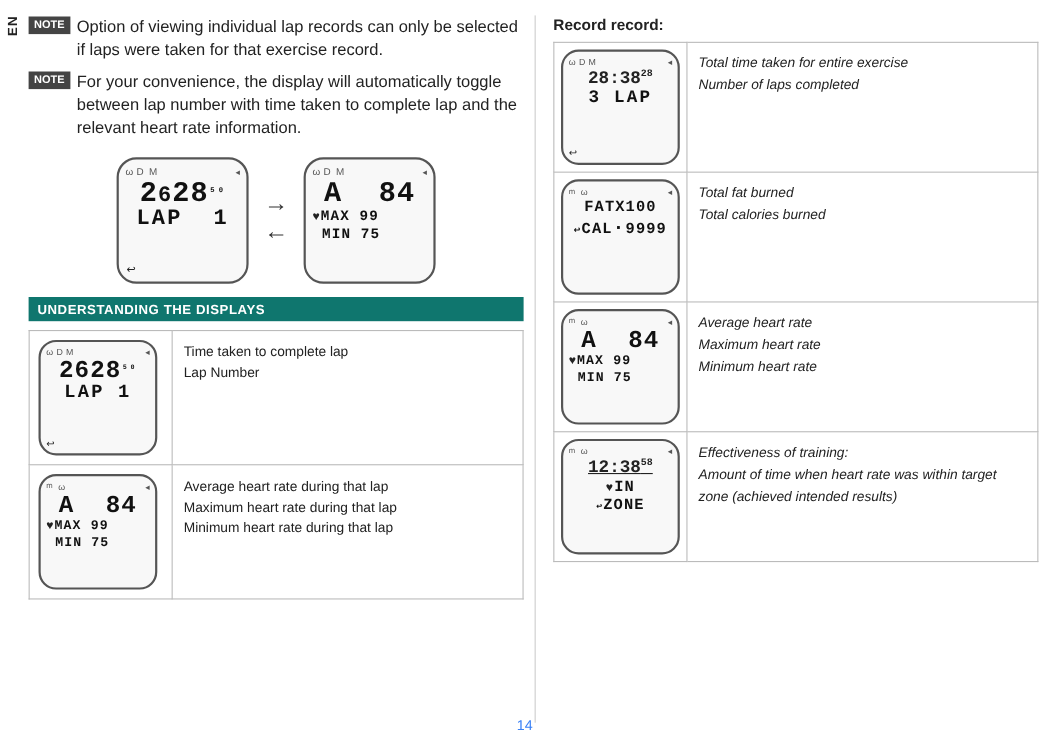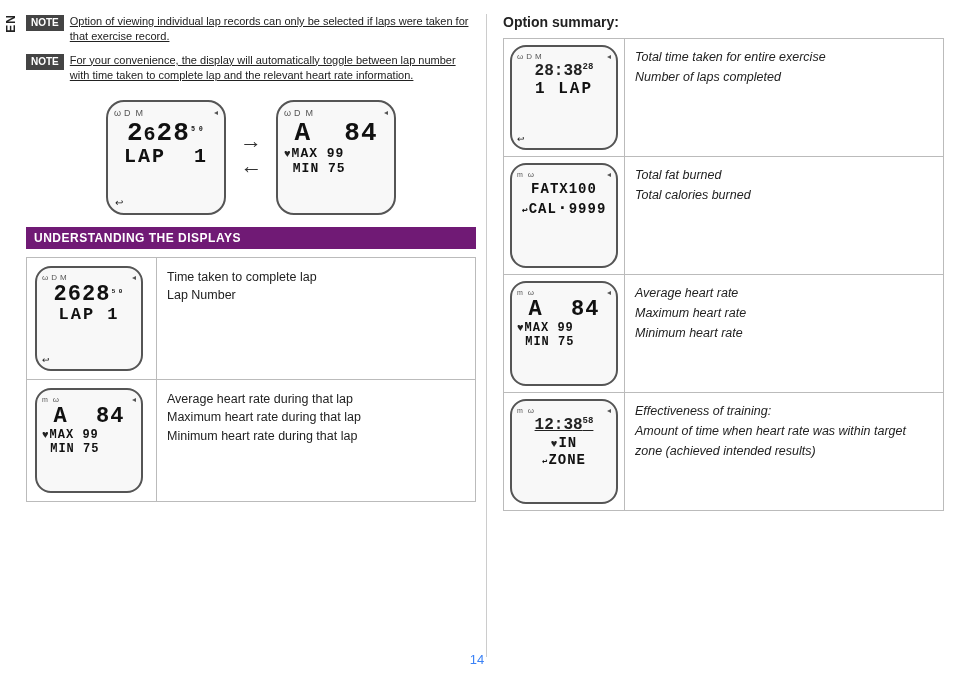--- a/index.html
+++ b/index.html
@@ -70,23 +70,22 @@
       color: #fff;
       font-size: 10px;
       font-weight: bold;
       padding: 1px 5px;
       margin-right: 6px;
       white-space: nowrap;
       flex-shrink: 0;
       margin-top: 1px;
     }
     .note-text {
-      font-size: 11px;
+      font-size: 15px;
       line-height: 1.4;
-      text-decoration: underline;
     }
 
     
     .arrow-diagram {
       display: flex;
       align-items: center;
       justify-content: center;
       margin: 16px 0 12px 0;
       gap: 0px;
     }
@@ -222,21 +221,21 @@
     .arrow-left {
       font-size: 22px;
       color: #333;
       line-height: 1;
       transform: rotate(180deg);
       display: inline-block;
     }
 
     
     .section-header {
-      background: #701a75;
+      background: #0f766e;
       color: #fff;
       font-size: 12px;
       font-weight: bold;
       padding: 4px 8px;
       margin-bottom: 8px;
       letter-spacing: 0.5px;
     }
 
     .subsection-title {
       font-size: 13px;
@@ -427,38 +426,38 @@
             Average heart rate during that lap<br>
             Maximum heart rate during that lap<br>
             Minimum heart rate during that lap
           </td>
         </tr>
       </tbody>
         </table>
     </div>
 
     <div class="right-col">
-      <div class="record-summary-title">Option summary:</div>
+      <div class="record-summary-title">Record record:</div>
 
       <table class="record-table">
 
         <tbody>
             <tr>
           <td class="watch-cell">
             <div class="watch-display-sm">
               <div class="watch-top-icons" style="font-size:8px;">
                 <span>ω</span>
                     <span>D</span>
                     <span>M</span>
                 <span style="margin-left:auto;">◂</span>
               </div>
               <div style="font-family:'Courier New',monospace; font-size:16px; font-weight:bold; line-height:1.1;">
                 28:38<span style="font-size:9px; vertical-align:super;">28</span>
               </div>
-              <div class="watch-lap-line-sm" style="font-size:16px;">1 LAP</div>
+              <div class="watch-lap-line-sm" style="font-size:16px;">3 LAP</div>
               <div style="position:absolute; bottom:4px; left:5px; font-size:9px;">↩</div>
             </div>
           </td>
           <td class="text-cell">
             Total time taken for entire exercise<br>
             Number of laps completed
           </td>
         </tr>
 
         <tr>

